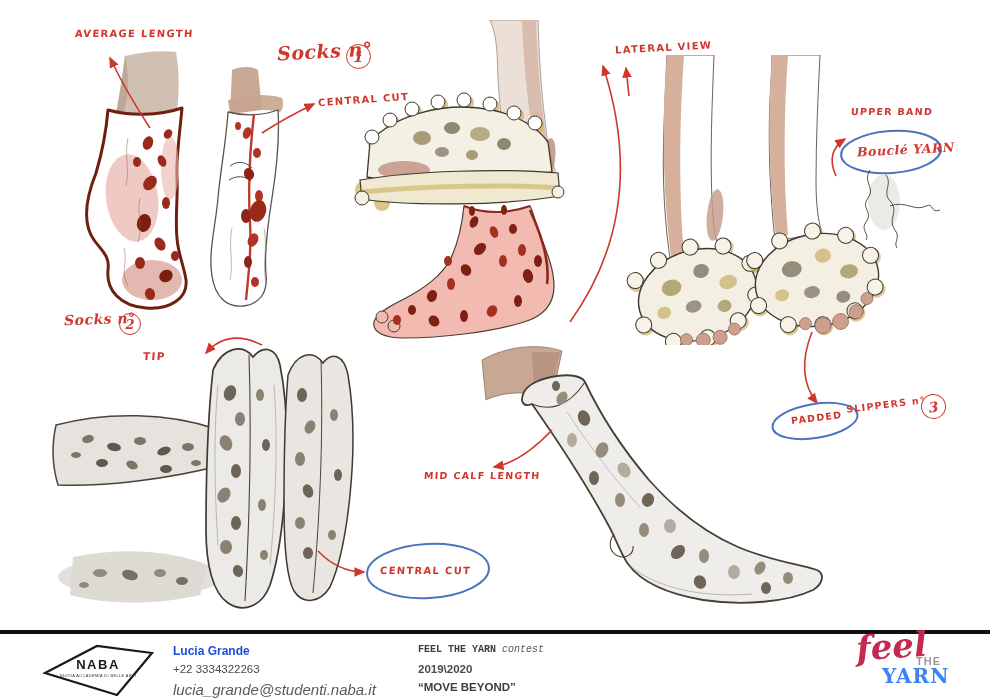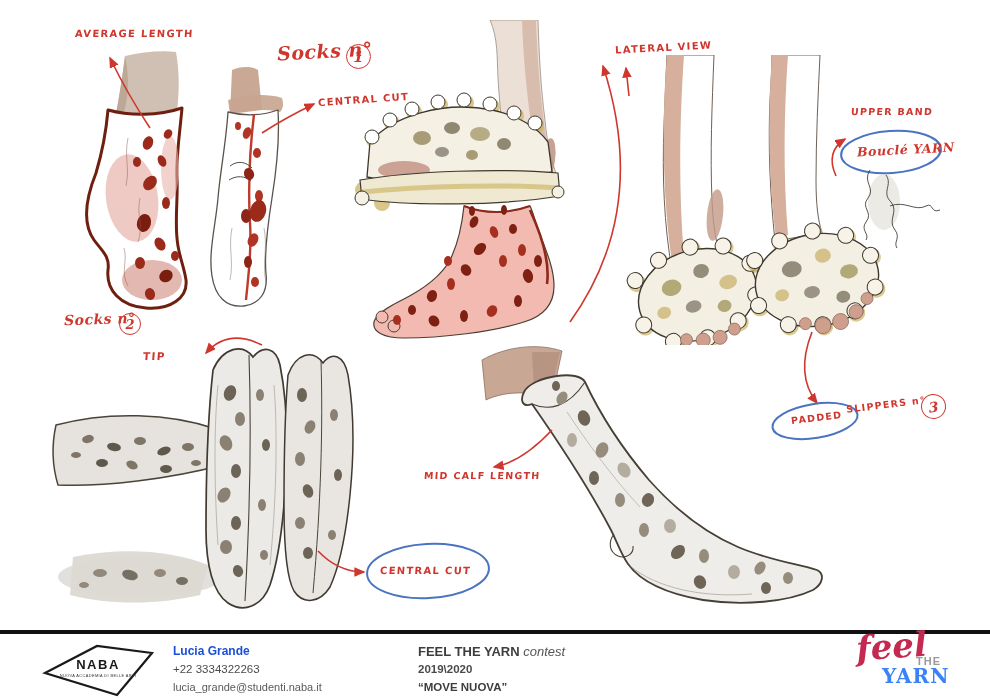--- a/index.html
+++ b/index.html
@@ -14,22 +14,22 @@
           letter-spacing:.5px;transform:none;}
   .numcircle{position:absolute;border:1.8px solid #cf372e;border-radius:50%;
        display:flex;align-items:center;justify-content:center;color:#cf372e;
        font-family:"DejaVu Serif",serif;font-style:italic;font-weight:bold;z-index:6;}
   #overlay{position:absolute;left:0;top:0;z-index:5;pointer-events:none;}
   
   #footer{position:absolute;left:0;top:630px;width:990px;height:70px;background:#fff;z-index:10;}
   #footer .rule{position:absolute;left:0;top:0;width:990px;height:4px;background:#111;}
   .f-name{position:absolute;left:173px;top:644px;font-size:12px;font-weight:bold;color:#1d4ed8;z-index:11;}
   .f-phone{position:absolute;left:173px;top:663px;font-size:11.5px;color:#4a4a4a;z-index:11;}
-  .f-email{position:absolute;left:173px;top:681px;font-size:11px;color:#5a5a5a;z-index:11;}
-  .f-contest{position:absolute;left:418px;top:644px;font-size:13px;color:#3d3d3d;z-index:11;}
+  .f-email{position:absolute;left:173px;top:681px;font-size:15px;font-style:italic;color:#5a5a5a;z-index:11;}
+  .f-contest{position:absolute;left:418px;top:644px;font-size:10px;color:#3d3d3d;z-index:11;font-family:Liberation Mono, monospace;}
   .f-contest b{font-weight:bold;}
   .f-contest i{font-style:italic;font-weight:normal;color:#555;}
   .f-season{position:absolute;left:418px;top:663px;font-size:11.5px;color:#4a4a4a;z-index:11;font-weight:bold;}
   .f-theme{position:absolute;left:418px;top:681px;font-size:11.5px;font-weight:bold;color:#3d3d3d;z-index:11;}
   .brand-feel{position:absolute;left:856px;top:626px;font-family:"DejaVu Serif",serif;
        font-style:italic;font-weight:bold;font-size:34px;color:#c42950;z-index:12;transform:rotate(-4deg);}
   .brand-the{position:absolute;left:916px;top:655px;font-size:11px;letter-spacing:1px;color:#9a9a9a;
        font-weight:bold;z-index:12;}
   .brand-yarn{position:absolute;left:882px;top:664px;font-family:"DejaVu Serif",serif;font-weight:bold;
        font-size:20px;letter-spacing:1px;color:#3b82f6;z-index:12;}
@@ -449,19 +449,19 @@
 
   <div class="f-name">Lucia Grande</div>
   <div class="f-phone">+22 3334322263</div>
   <div class="f-email">lucia_grande@studenti.naba.it</div>
 
   <div class="f-contest">
     <b>FEEL THE YARN</b>
     <i>contest</i>
   </div>
   <div class="f-season">2019\2020</div>
-  <div class="f-theme">“MOVE NUOVA”</div>
+  <div class="f-theme">“MOVE BEYOND”</div>
 
   <div class="brand-feel">feel</div>
   <div class="brand-the">THE</div>
   <div class="brand-yarn">YARN</div>
 
 </div>
 
 </body></html>

